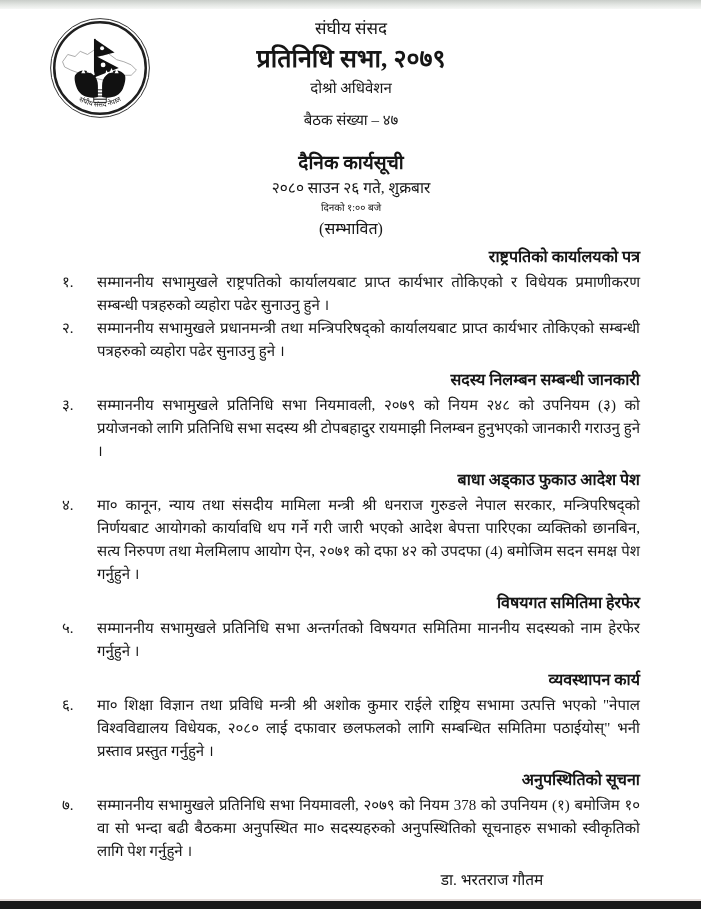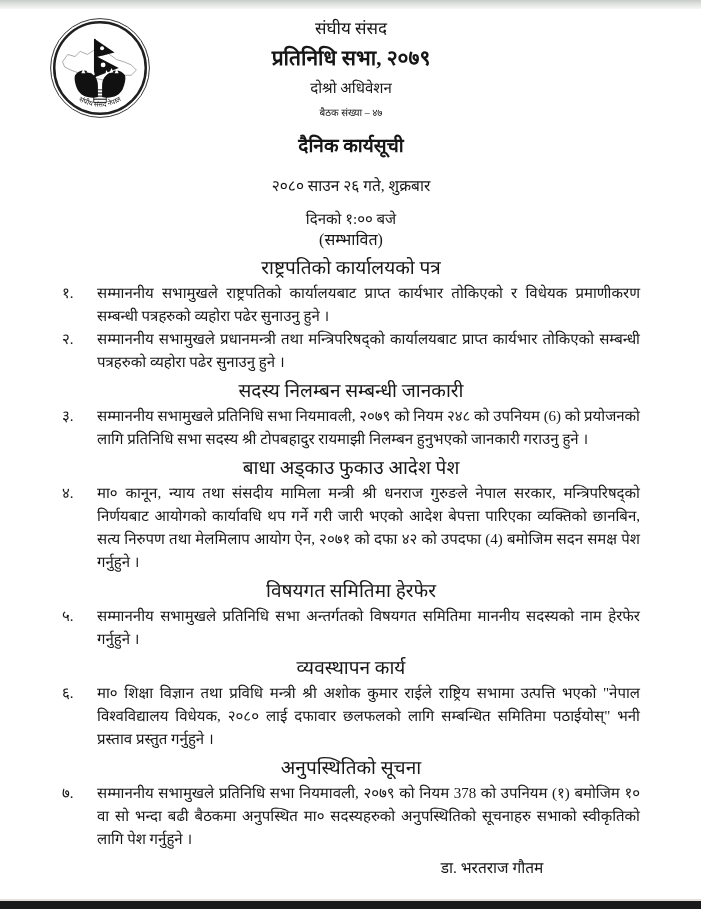--- a/index.html
+++ b/index.html
@@ -35,32 +35,32 @@
     left: 48px;
     top: 16px;
     width: 104px;
     height: 104px;
   }
   .content {
     padding: 9px 61px 0 62px;
   }
   .doc-header { text-align: center; }
   .org-title    { font-size: 17px; line-height: 23px; margin-top: 8px; }
-  .house-title  { font-size: 21px; line-height: 27px; margin-top: 5px; font-weight: bold; }
+  .house-title  { font-size: 25px; line-height: 27px; margin-top: 5px; font-weight: bold; }
   .session-line { font-size: 15px; line-height: 20px; margin-top: 6px; }
-  .meeting-line { font-size: 10px; line-height: 20px; margin-top: 5px; }
-  .doc-title    { font-size: 19px; line-height: 25px; margin-top: 10px; font-weight: bold; }
-  .date-line    { font-size: 15.5px; line-height: 21px; margin-top: 17px; }
-  .time-line    { font-size: 15px; line-height: 20px; margin-top: 13px; }
+  .meeting-line { font-size: 15px; line-height: 20px; margin-top: 12px; }
+  .doc-title    { font-size: 19px; line-height: 25px; margin-top: 20px; font-weight: bold; }
+  .date-line    { font-size: 15.5px; line-height: 21px; margin-top: 2px; }
+  .time-line    { font-size: 10px; line-height: 20px; margin-top: 0; }
   .tentative    { font-size: 16px; line-height: 22px; font-weight: normal; }
 
   .sec-heading {
-    text-align: center;
-    font-size: 19px;
-    font-weight: normal;
+    text-align: right;
+    font-size: 16px;
+    font-weight: bold;
     line-height: 22px;
     margin: 6px 0 3px 0;
   }
   .agenda-item {
     display: flex;
     font-size: 15px;
     line-height: 23px;
   }
   .item-num {
     flex: none;
@@ -152,21 +152,21 @@
         <div class="agenda-item">
           <span class="item-num">२.</span>
           <span class="item-text">सम्माननीय सभामुखले प्रधानमन्त्री तथा मन्त्रिपरिषद्को कार्यालयबाट प्राप्त कार्यभार तोकिएको सम्बन्धी पत्रहरुको व्यहोरा पढेर सुनाउनु हुने ।</span>
         </div>
       </section>
 
       <section class="agenda-section">
         <h2 class="sec-heading">सदस्य निलम्बन सम्बन्धी जानकारी</h2>
         <div class="agenda-item">
           <span class="item-num">३.</span>
-          <span class="item-text">सम्माननीय सभामुखले प्रतिनिधि सभा नियमावली, २०७९ को नियम २४८ को उपनियम (6) को प्रयोजनको लागि प्रतिनिधि सभा सदस्य श्री टोपबहादुर रायमाझी निलम्बन हुनुभएको जानकारी गराउनु हुने ।</span>
+          <span class="item-text">सम्माननीय सभामुखले प्रतिनिधि सभा नियमावली, २०७९ को नियम २४८ को उपनियम (३) को प्रयोजनको लागि प्रतिनिधि सभा सदस्य श्री टोपबहादुर रायमाझी निलम्बन हुनुभएको जानकारी गराउनु हुने ।</span>
         </div>
       </section>
 
       <section class="agenda-section">
         <h2 class="sec-heading">बाधा अड्काउ फुकाउ आदेश पेश</h2>
         <div class="agenda-item">
           <span class="item-num">४.</span>
           <span class="item-text">मा० कानून, न्याय तथा संसदीय मामिला मन्त्री श्री धनराज गुरुङले नेपाल सरकार, मन्त्रिपरिषद्को निर्णयबाट आयोगको कार्यावधि थप गर्ने गरी जारी भएको आदेश बेपत्ता पारिएका व्यक्तिको छानबिन, सत्य निरुपण तथा मेलमिलाप आयोग ऐन, २०७१ को दफा ४२ को उपदफा (4) बमोजिम सदन समक्ष पेश गर्नुहुने ।</span>
         </div>
       </section>

